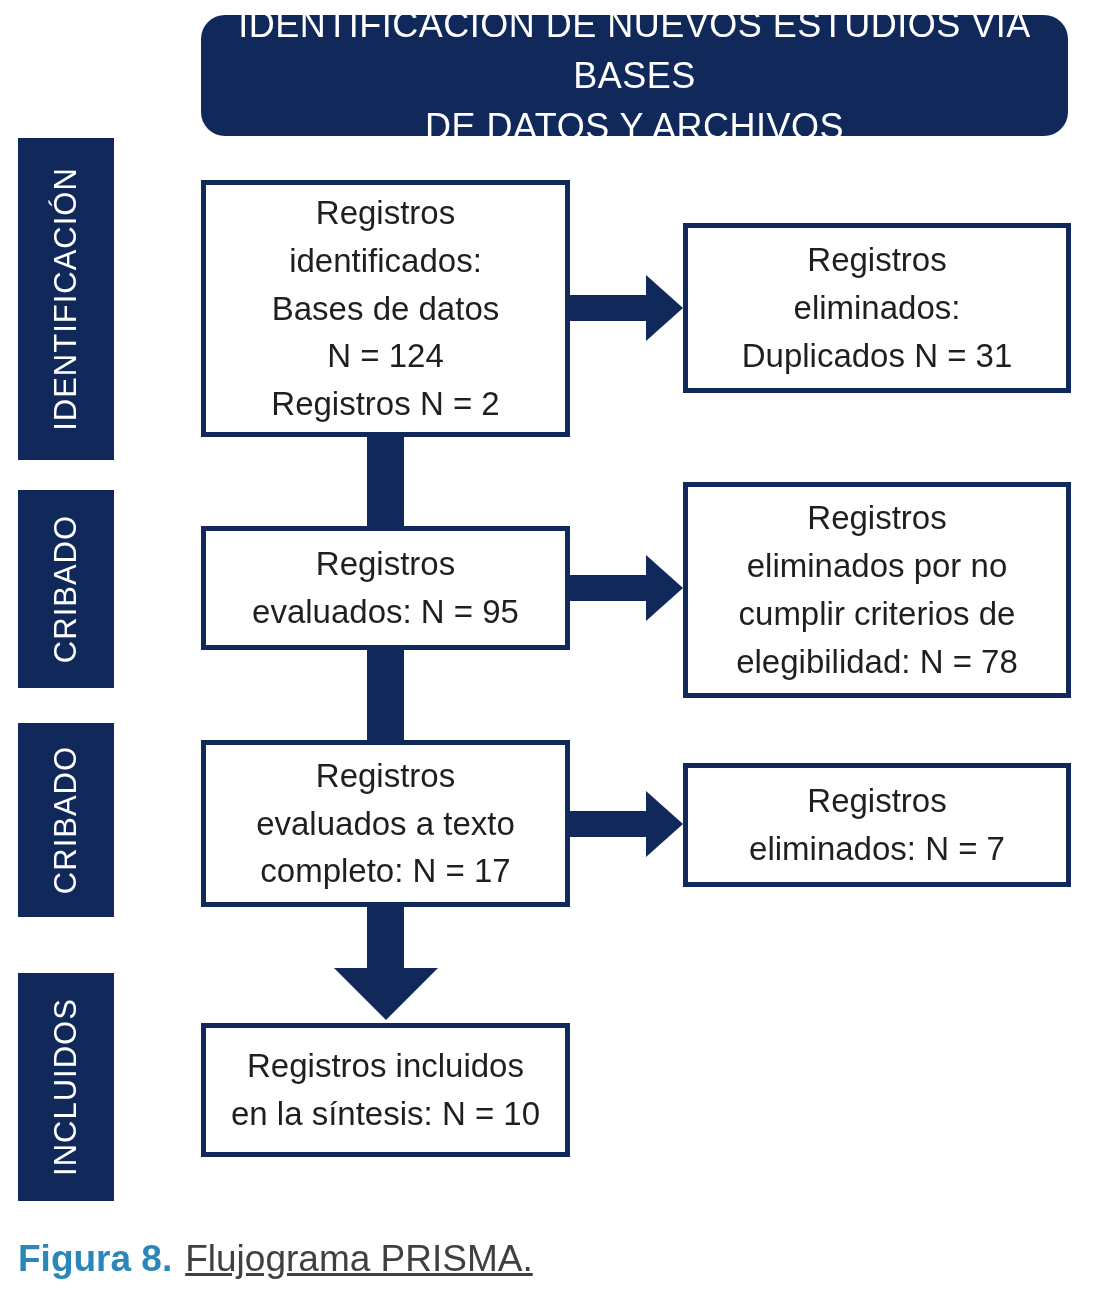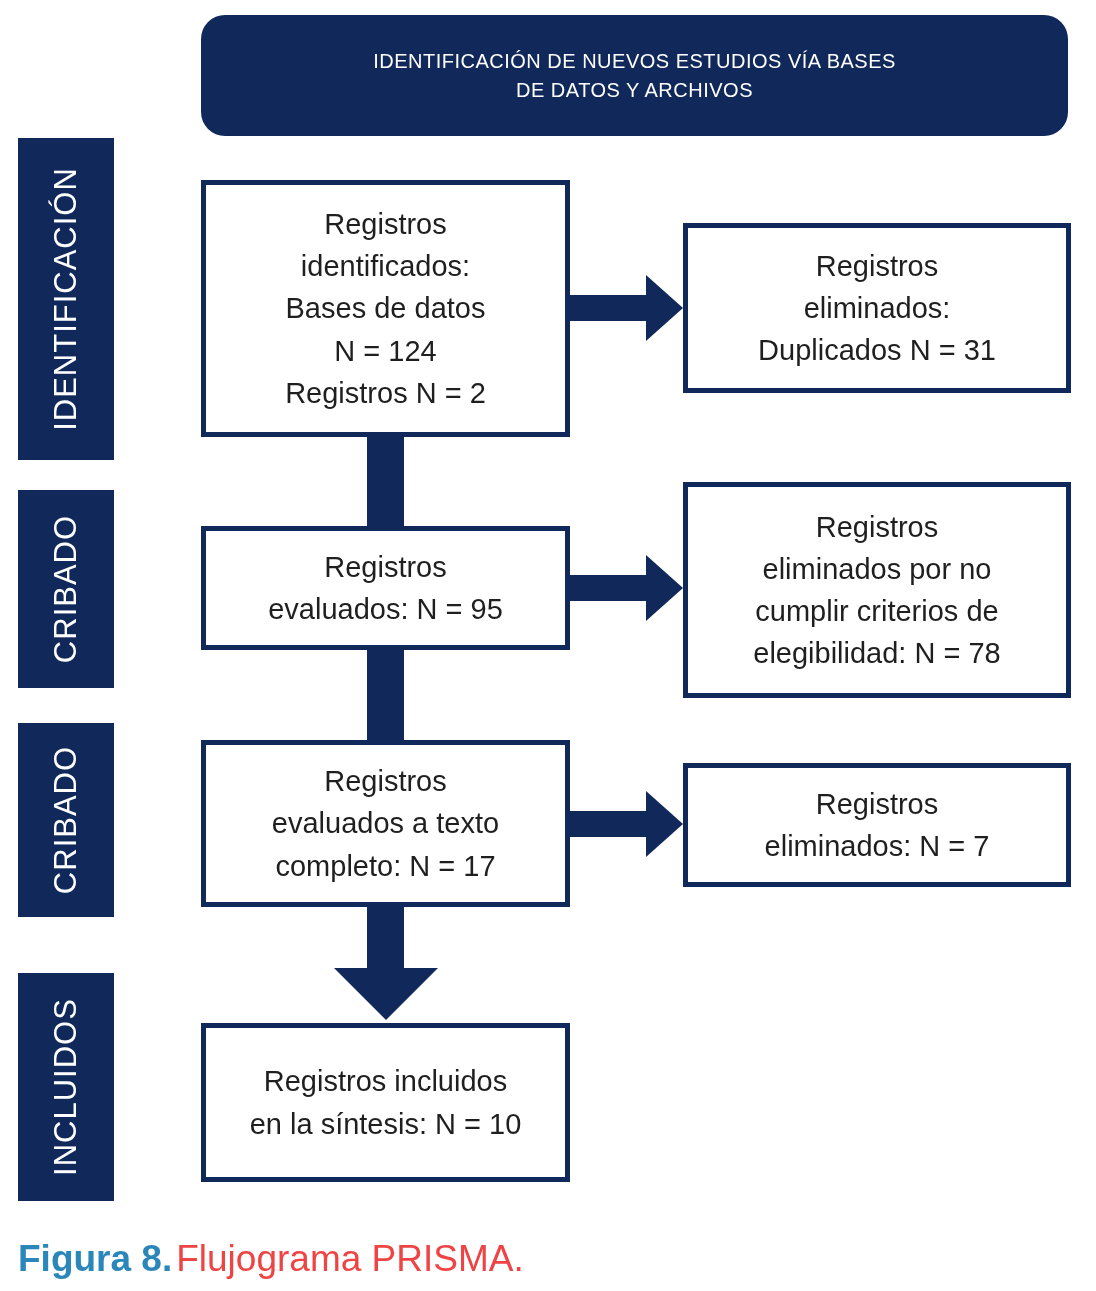--- a/index.html
+++ b/index.html
@@ -23,21 +23,21 @@
   .header {
     position: absolute;
     left: 201px; top: 15px;
     width: 867px; height: 121px;
     background: var(--navy);
     border-radius: 24px;
     display: flex; align-items: center; justify-content: center;
   }
   .header-text {
     color: #ffffff;
-    font-size: 20px;
+    font-size: 36px;
     line-height: 1.42;
     letter-spacing: 0.5px;
     text-align: center;
     white-space: pre-line;
   }
 
   
   .stage {
     position: absolute;
     left: 18px; width: 96px;
@@ -58,21 +58,21 @@
     position: absolute;
     background: #ffffff;
     border: 5px solid var(--navy);
     display: flex; align-items: center; justify-content: center;
     padding: 6px 10px;
   }
   .flowbox.main  { left: 201px; width: 369px; }
   .flowbox.side  { left: 683px; width: 388px; }
   .box-text {
     color: var(--text_dark);
-    font-size: 29px;
+    font-size: 33px;
     line-height: 1.45;
     text-align: center;
     white-space: pre-line;
   }
 
   
   .vshaft {
     position: absolute;
     left: 367px; width: 37px;
     background: var(--navy);
@@ -102,21 +102,21 @@
   }
 
   
   .caption {
     position: absolute;
     left: 18px; top: 1238px;
     font-size: 37px;
     white-space: nowrap;
   }
   .caption-label { color: var(--caption_blue); font-weight: bold; }
-  .caption-rest  { color: #ef4444; margin-left: 4px; }
+  .caption-rest  { color: #404040; margin-left: 13px; text-decoration: underline; }
 </style>
 </head>
 <body>
 
 <div class="canvas">
 
   <div class="header">
     <div class="header-text">IDENTIFICACIÓN DE NUEVOS ESTUDIOS VÍA BASES
 DE DATOS Y ARCHIVOS</div>
   </div>
@@ -155,21 +155,21 @@
   </div>
   <div class="flowbox main" style="top:526px;height:124px">
     <div class="box-text">Registros
 evaluados: N = 95</div>
   </div>
   <div class="flowbox main" style="top:740px;height:167px">
     <div class="box-text">Registros
 evaluados a texto
 completo: N = 17</div>
   </div>
-  <div class="flowbox main" style="top:1023px;height:159px">
+  <div class="flowbox main" style="top:1023px;height:134px">
     <div class="box-text">Registros incluidos
 en la síntesis: N = 10</div>
   </div>
 
   <div class="flowbox side" style="top:223px;height:170px">
     <div class="box-text">Registros
 eliminados:
 Duplicados N = 31</div>
   </div>
   <div class="flowbox side" style="top:482px;height:216px">

